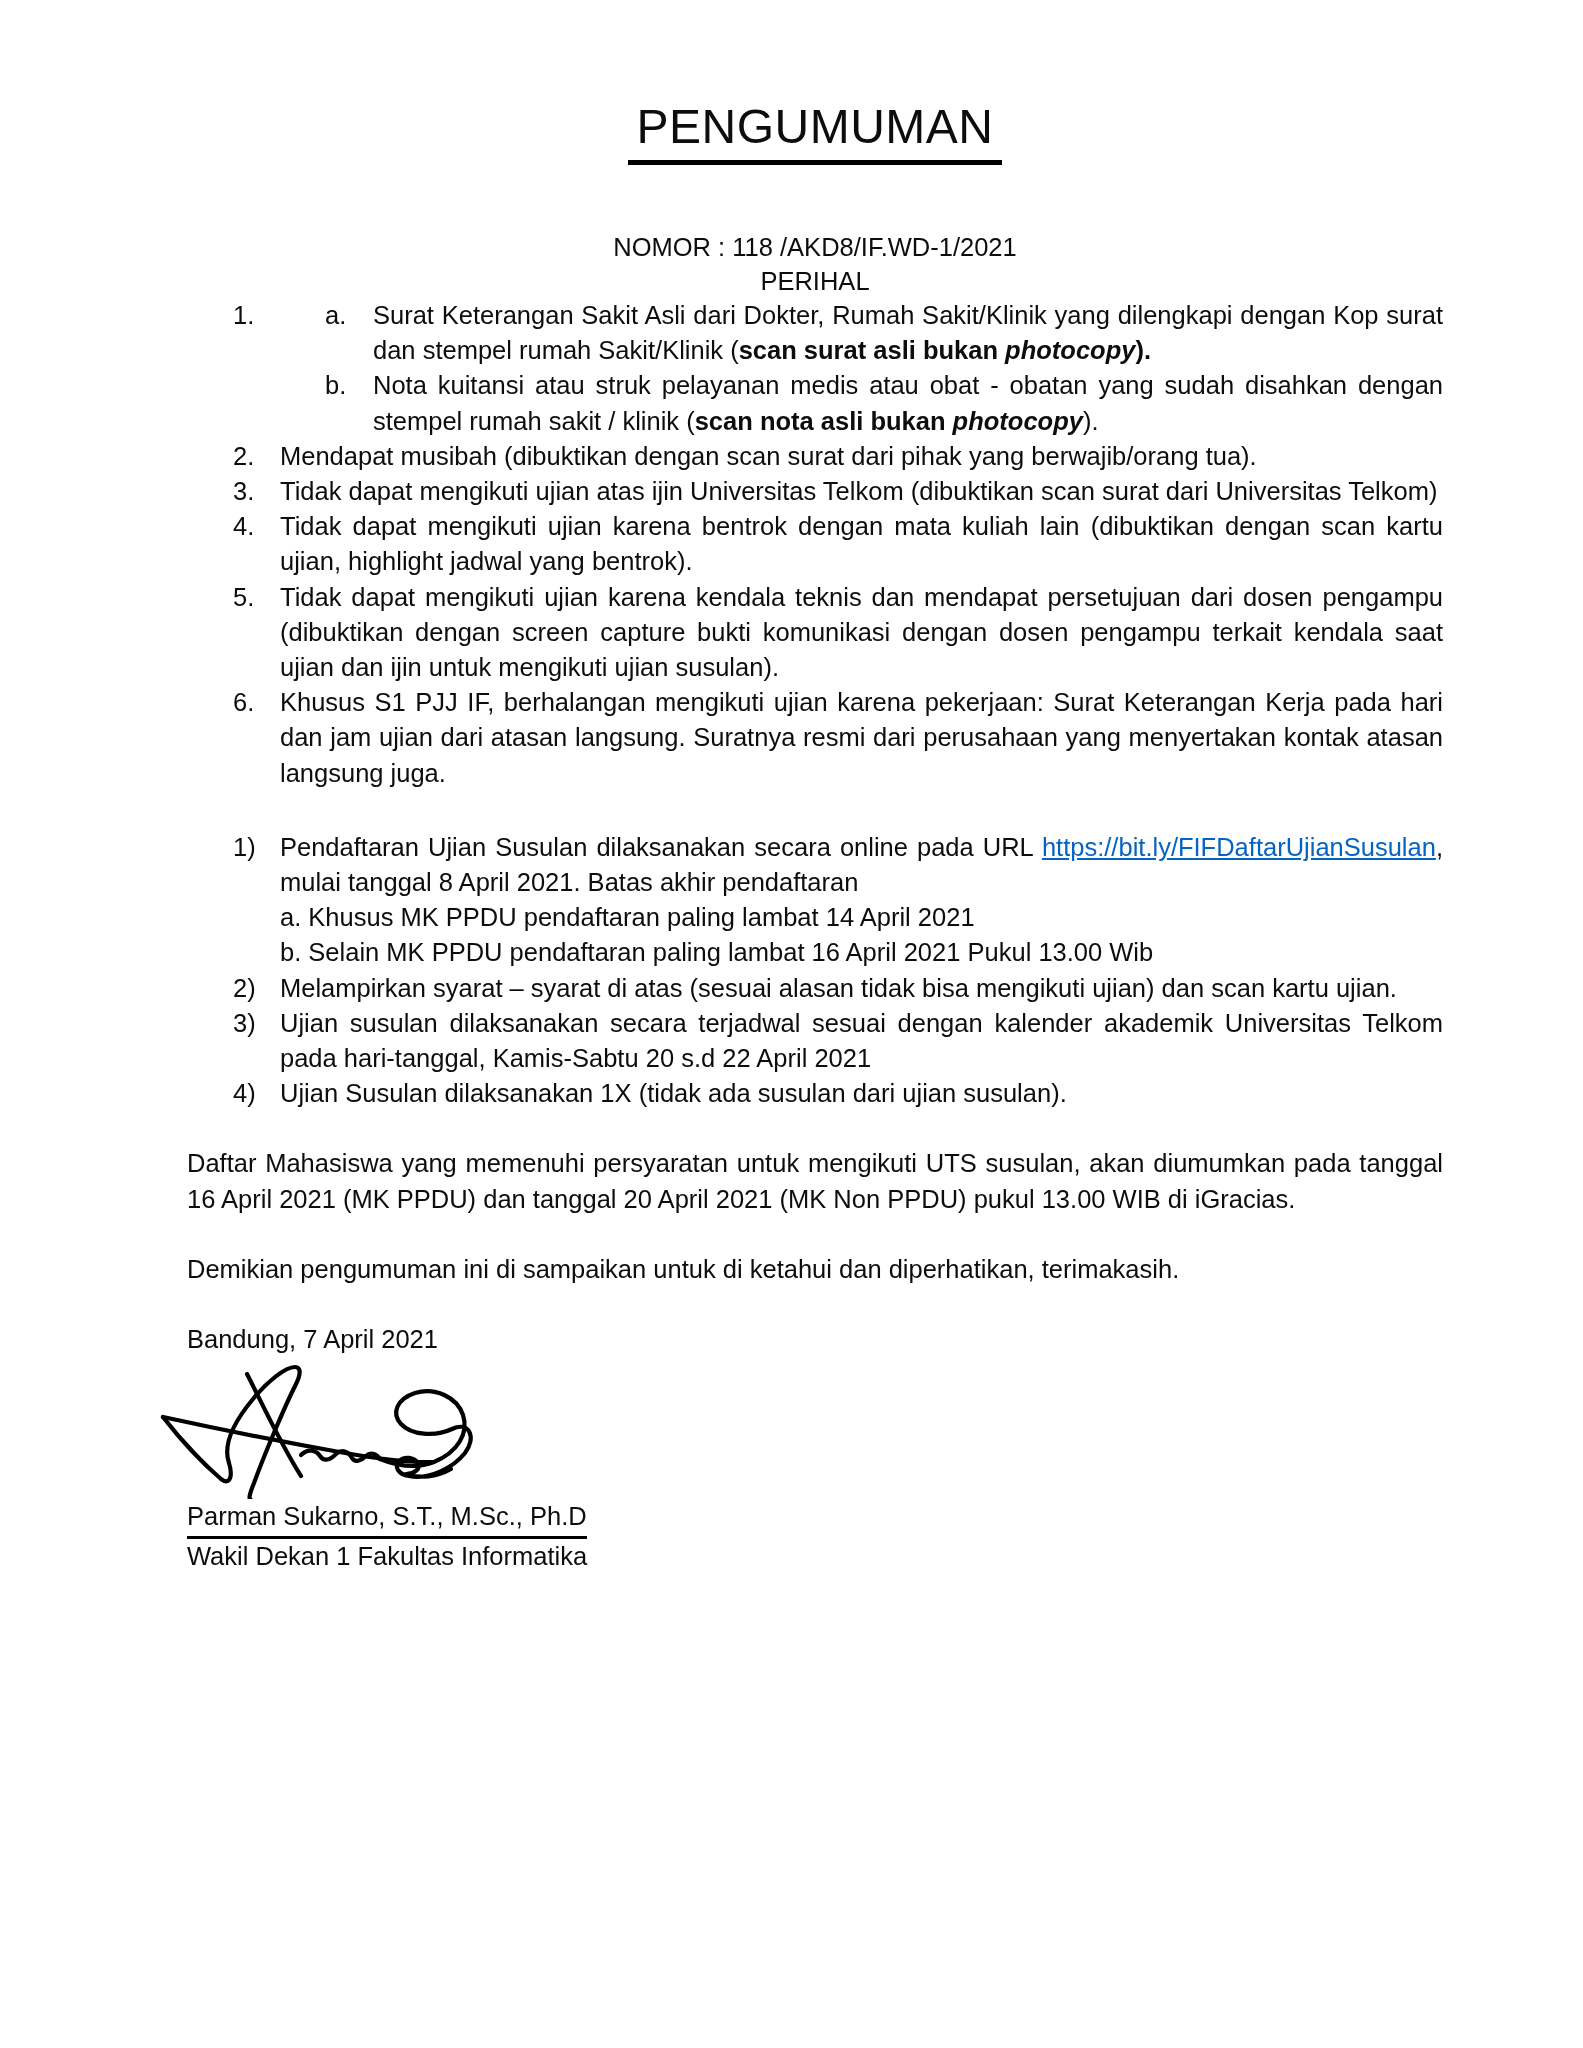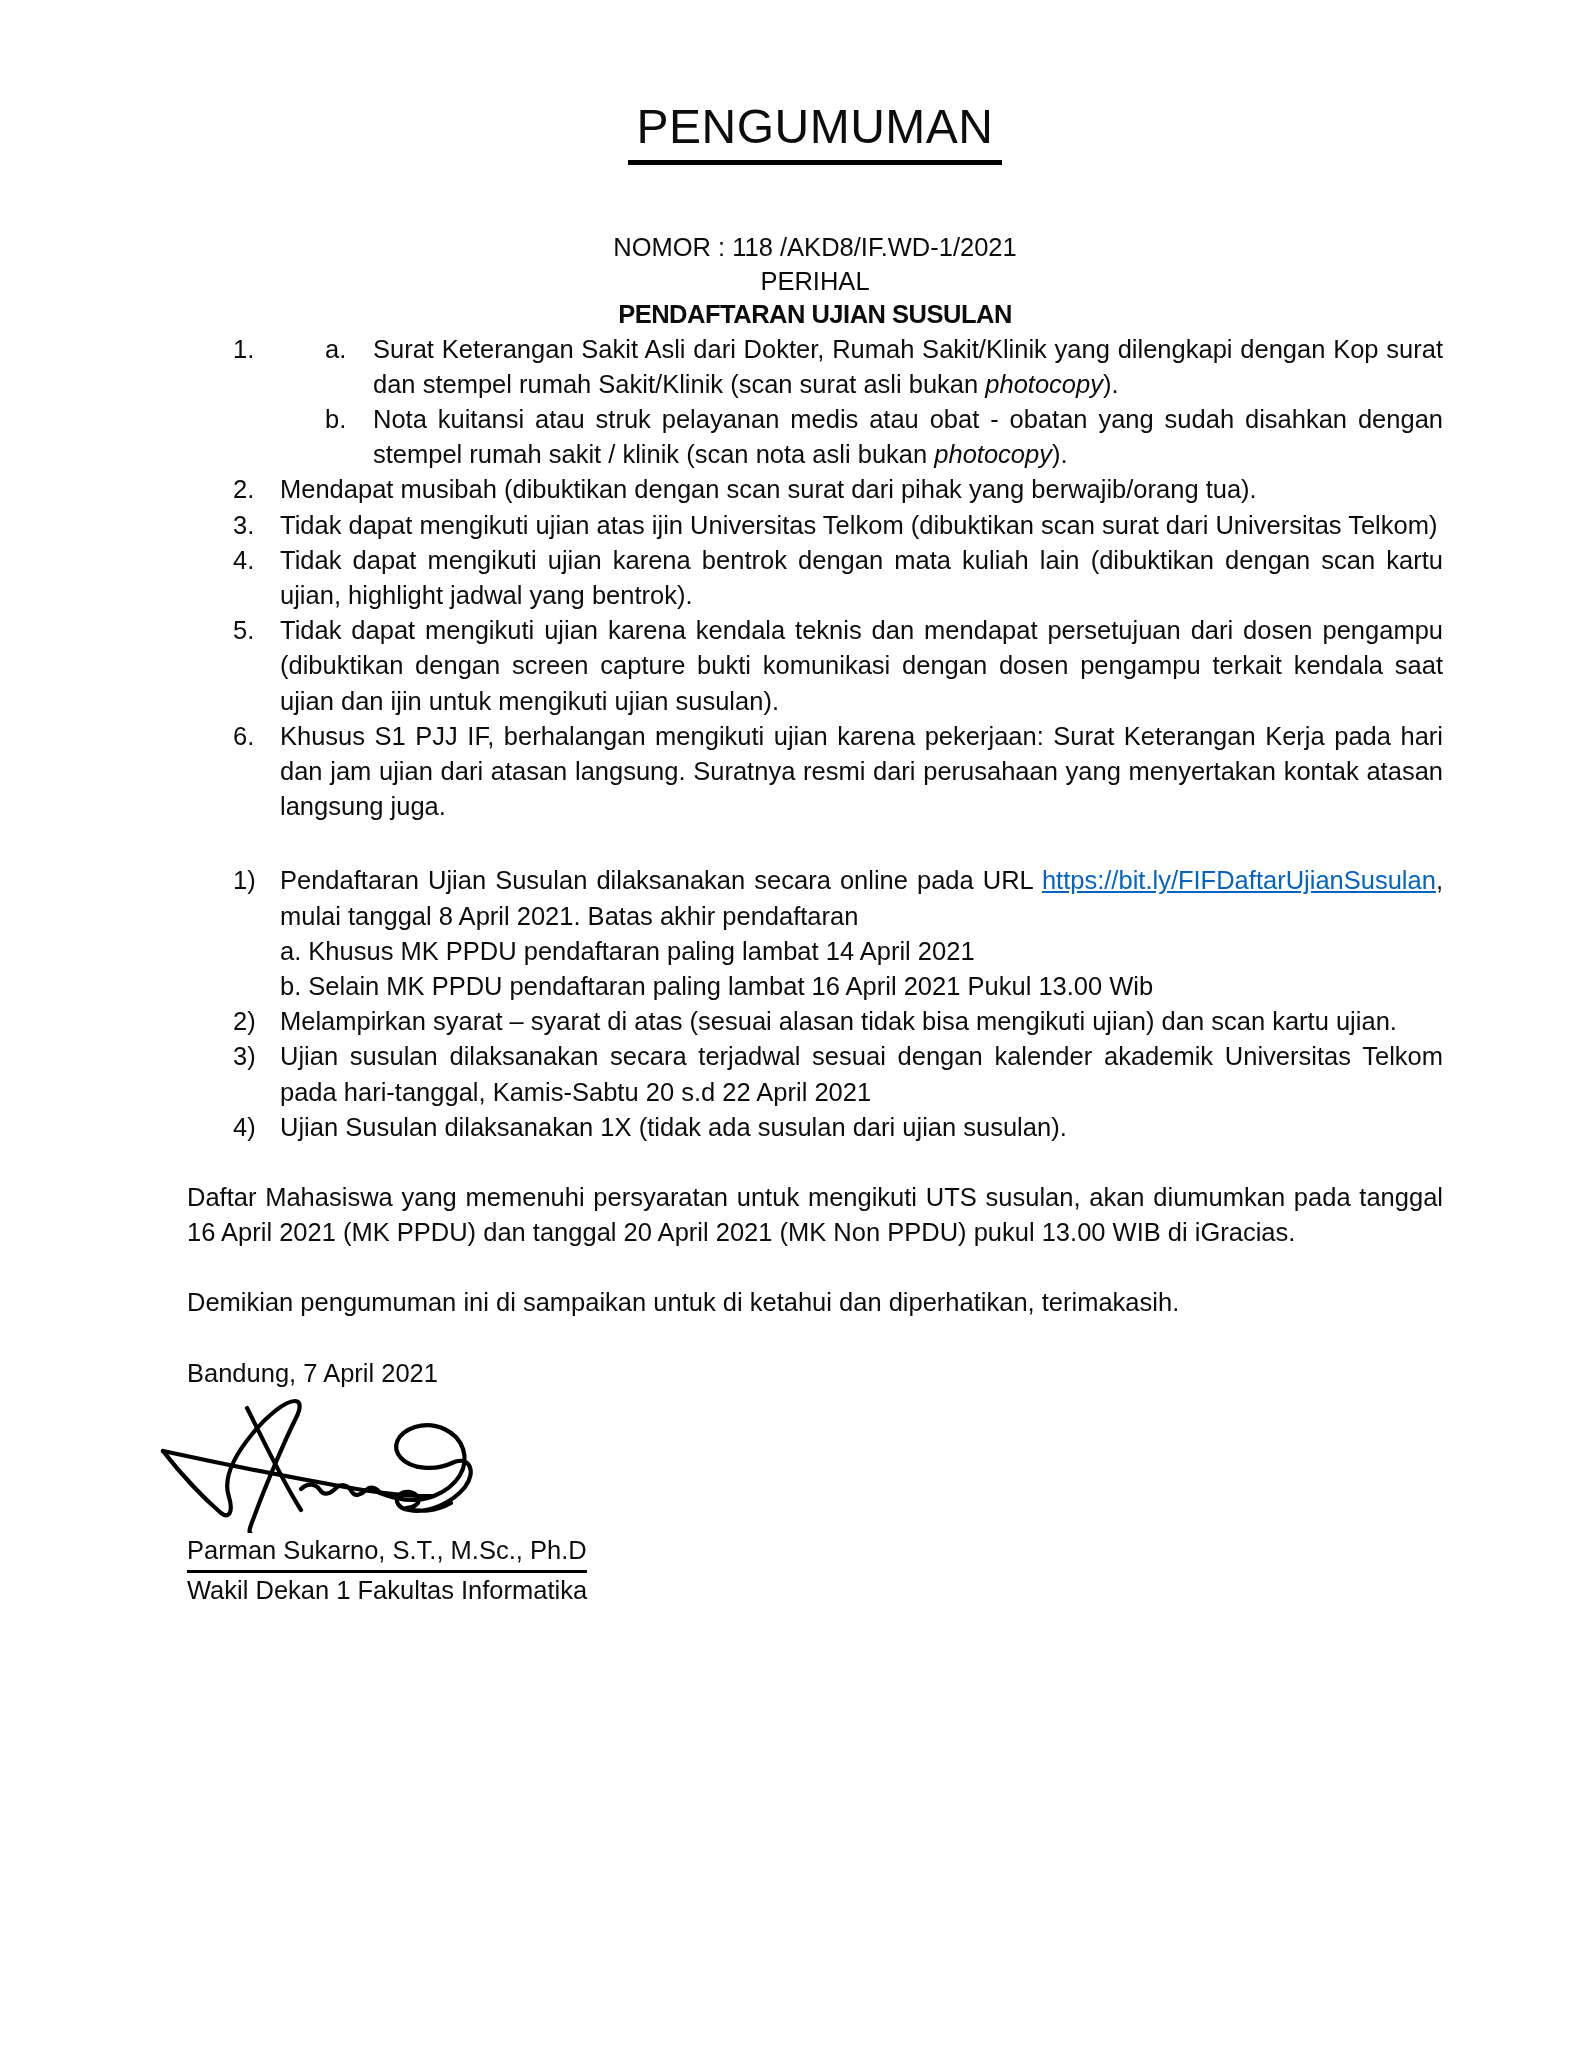--- a/index.html
+++ b/index.html
@@ -14,21 +14,21 @@
   .center { text-align:center; }
   .hdr { line-height:33.5px; }
   .title-wrap { text-align:center; margin-bottom:66px; }
   .doc-title {
     display:inline-block; font-size:48px; line-height:54px; font-weight:400;
     border-bottom:5px solid #000; padding:0 8px 6px 8px; letter-spacing:0.5px;
   }
   .subject { font-weight:700; letter-spacing:-0.5px; }
 
   .just { text-align:justify; }
-  .b { font-weight:400; }
+  .b { font-weight:700; }
   .i { font-style:italic; }
   .link { color:#0563c1; text-decoration:underline; white-space:nowrap; cursor:pointer; }
 
   .intro { margin-top:40px; }
 
   .olist { margin-left:46px; }
   .li-row { display:flex; }
   .li-marker { flex:0 0 47px; }
   .li-content { flex:1; text-align:justify; }
   .sublist { margin-left:45px; }
@@ -49,21 +49,20 @@
 <body>
 
 <div class="page">
 
   <div class="title-wrap">
     <span class="doc-title">PENGUMUMAN</span>
   </div>
 
   <div class="center hdr">NOMOR : 118 /AKD8/IF.WD-1/2021</div>
   <div class="center hdr">PERIHAL</div>
-  <div class="center hdr subject">PENDAFTARAN UJIAN SUSULAN</div>
 
 
   <div class="olist">
   <div class="li-row">
     <span class="li-marker">1.</span>
     <div class="li-content">
       <div class="sublist">
   <div class="sub-row">
     <span class="sub-marker">a.</span>
     <div class="sub-content"><span>Surat Keterangan Sakit Asli dari Dokter, Rumah Sakit/Klinik yang dilengkapi dengan Kop surat dan stempel rumah Sakit/Klinik (</span><span class="b">scan surat asli bukan </span><span class="b i">photocopy</span><span class="b">).</span></div>

